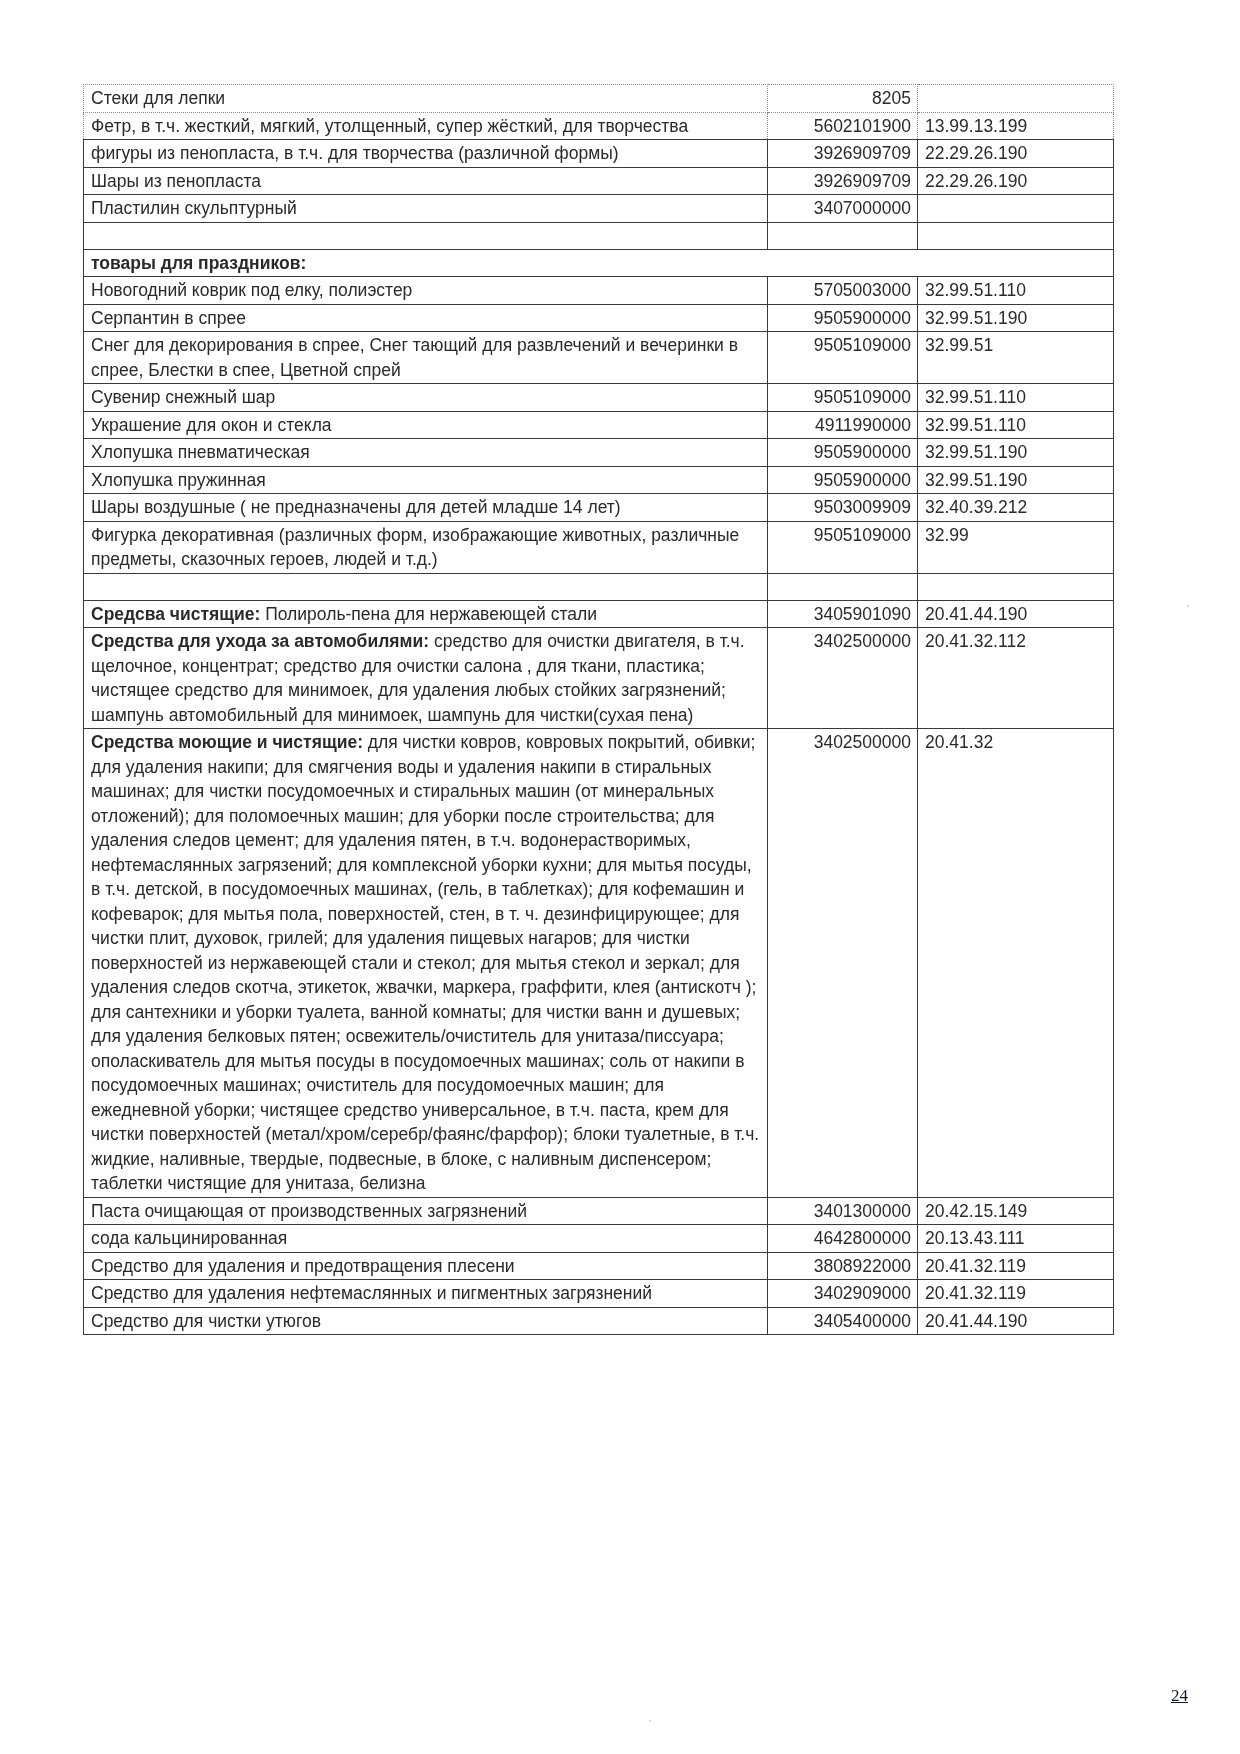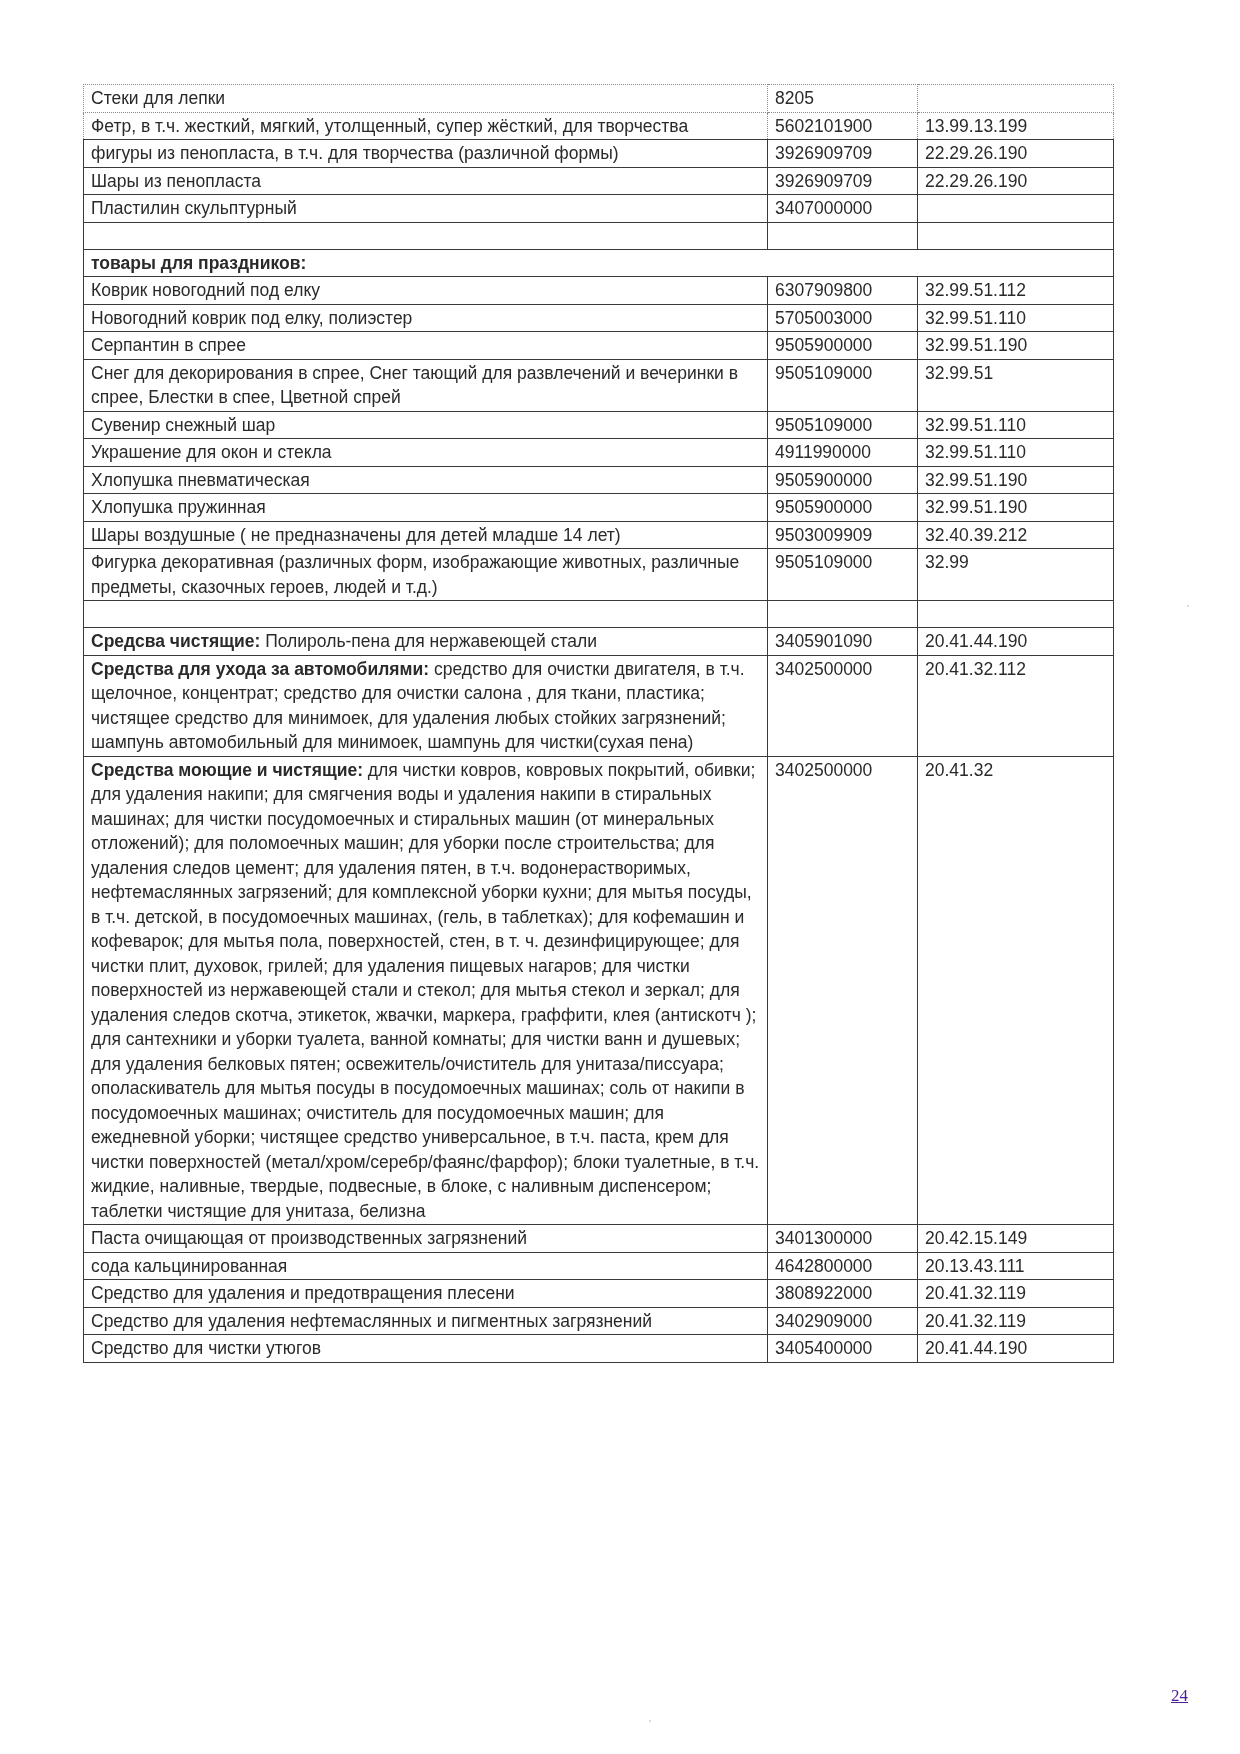--- a/index.html
+++ b/index.html
@@ -7,26 +7,26 @@
          font-family: "Liberation Sans", "DejaVu Sans", sans-serif; color: #2a2a2a; }
   .page { position: absolute; left: 9px; top: 0; width: 1240px; height: 1754px; }
   table.doc { position: absolute; left: 74px; top: 84px; width: 1030px;
               border-collapse: collapse; table-layout: fixed; }
   table.doc td { border: 1px solid #3a3a3a; vertical-align: top;
                  font-size: 17.5px; line-height: 24.5px; padding: 1px 6px 1px 7px; }
   table.doc tr.dotted td { border-color: #8a8a8a; border-style: dotted; }
   col.c1 { width: 684px; }
   col.c2 { width: 150px; }
   col.c3 { width: 196px; }
-  td.code { padding-left: 12px; }
+  td.code { padding-left: 12px; text-align: right; }
   td.okpd { padding-left: 10px; margin-left: 44px; }
   .b { font-weight: bold; }
   .spacer td { height: 24px; }
   .pagenum { position: absolute; left: 1162px; top: 1686px;
-             font-family: "Liberation Serif", "DejaVu Serif", serif; font-size: 17px; color: #4c1d95; text-decoration: underline; }
+             font-family: "Liberation Serif", "DejaVu Serif", serif; font-size: 17px; color: #0f172a; text-decoration: underline; }
   .speck { position: absolute; width: 2px; height: 2px; background: #cfcfcf; border-radius: 1px; }
 </style>
 </head>
 <body>
 
 <div class="page">
   <table class="doc">
     <colgroup>
         <col class="c1">
         <col class="c2">
@@ -58,25 +58,20 @@
         <td class="code">3407000000</td>
         <td class="okpd"></td>
       </tr>
       <tr class="spacer">
         <td></td>
         <td></td>
         <td></td>
       </tr>
       <tr>
         <td colspan="3" class="b">товары для праздников:</td>
-      </tr>
-      <tr>
-        <td>Коврик новогодний  под елку</td>
-        <td class="code">6307909800</td>
-        <td class="okpd">32.99.51.112</td>
       </tr>
       <tr>
         <td>Новогодний коврик под елку, полиэстер</td>
         <td class="code">5705003000</td>
         <td class="okpd">32.99.51.110</td>
       </tr>
       <tr>
         <td>Серпантин в спрее</td>
         <td class="code">9505900000</td>
         <td class="okpd">32.99.51.190</td>

